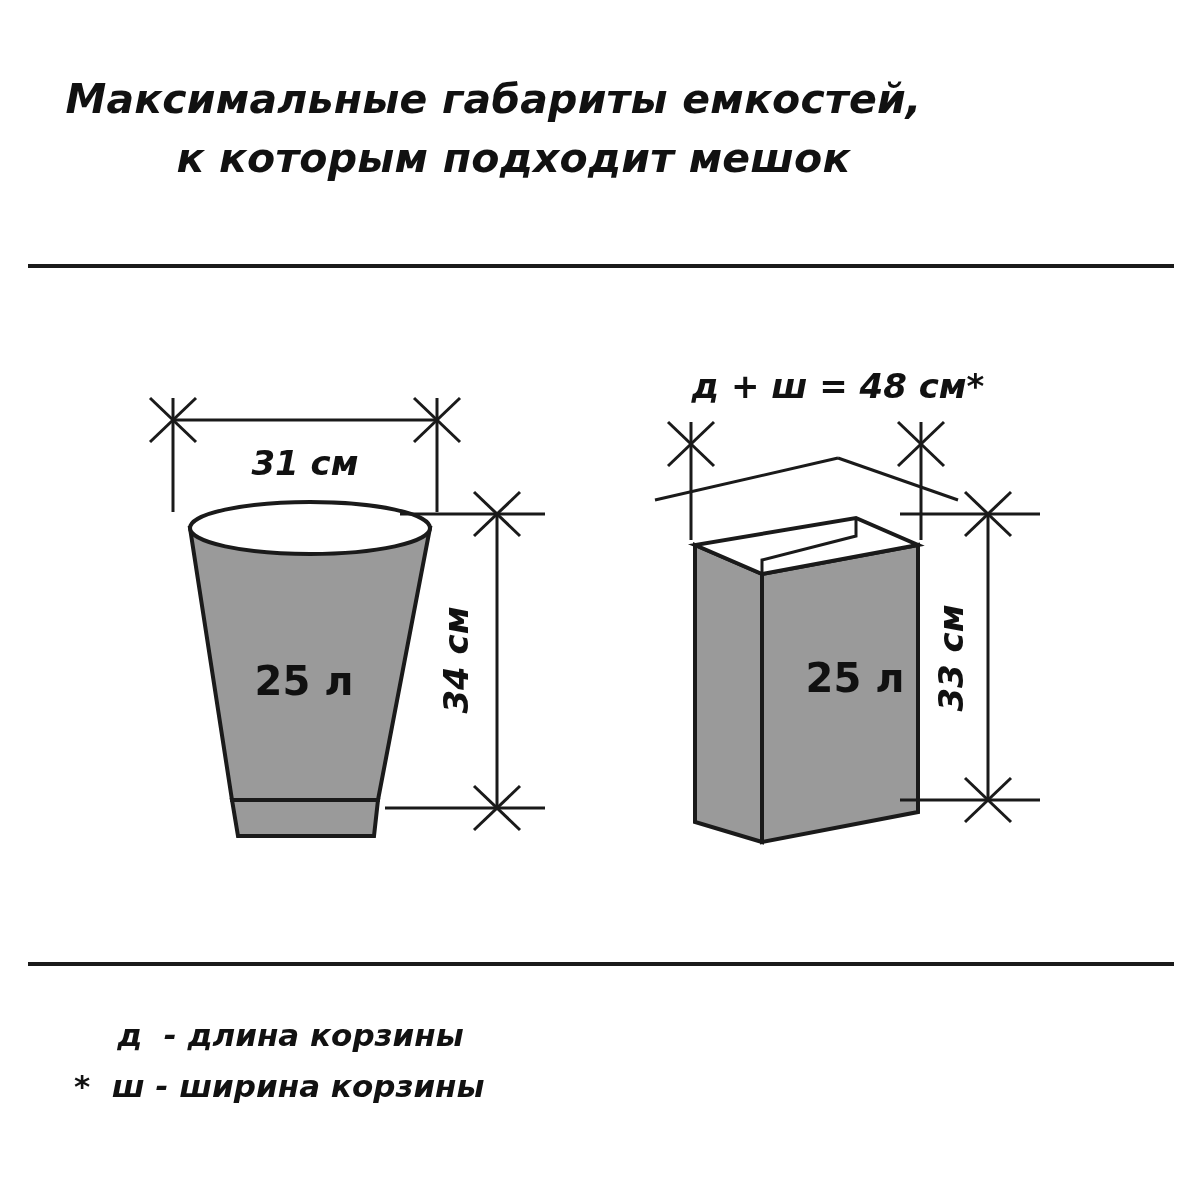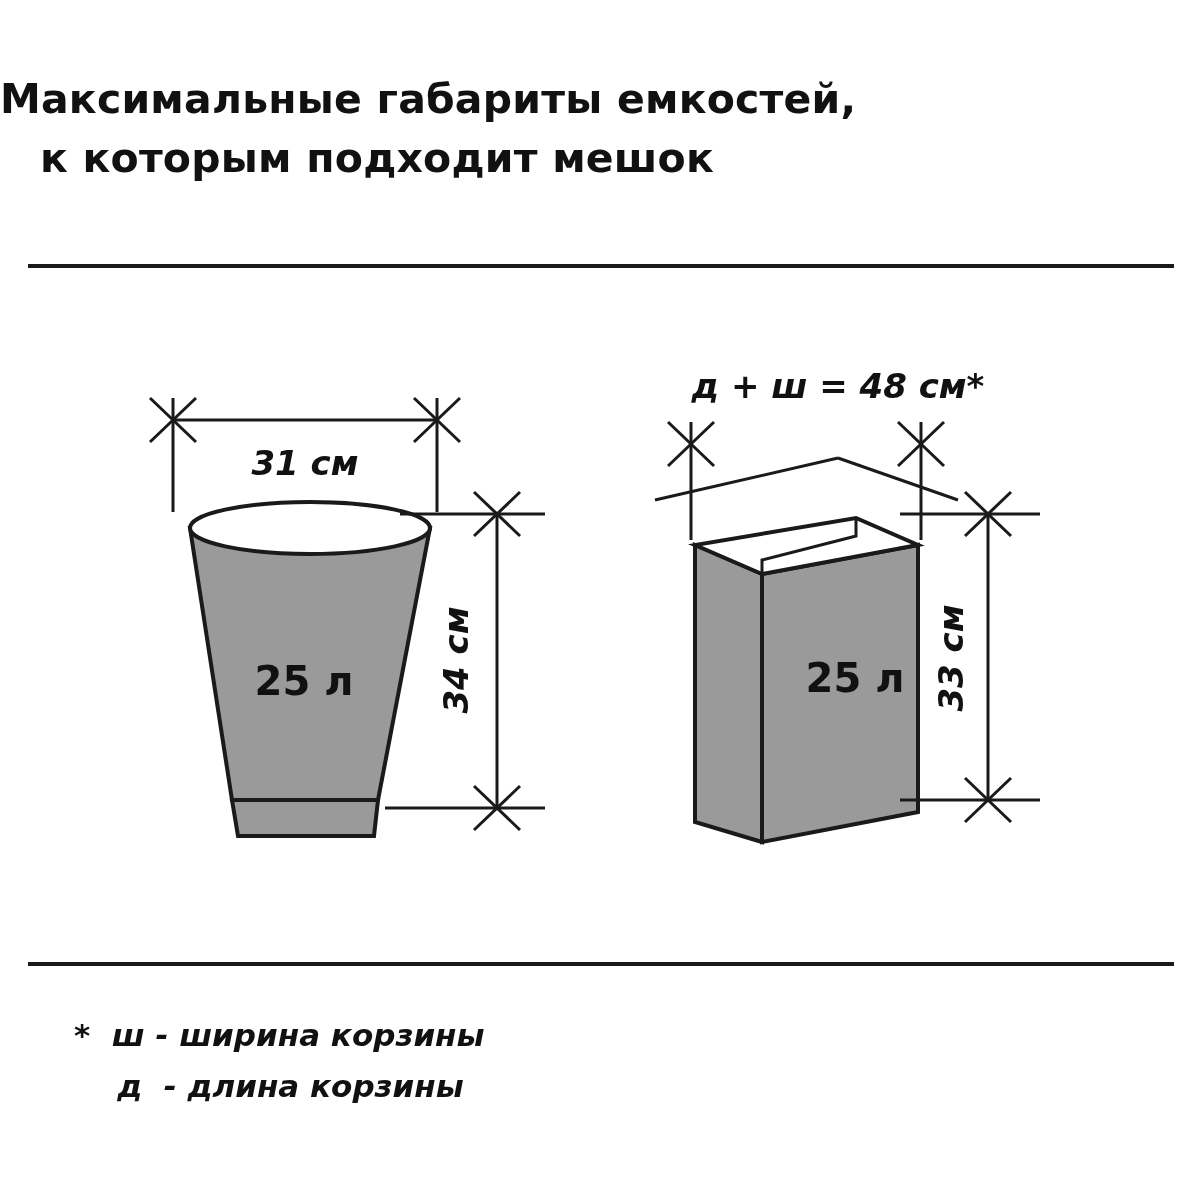--- a/index.html
+++ b/index.html
@@ -17,25 +17,27 @@
   }
   .stage {
     position: absolute;
     inset: 0;
   }
   .title {
     position: absolute;
     left: 0;
     top: 70px;
     width: 987px;
+    text-align: center;
     font-size: 41px;
     font-weight: bold;
     line-height: 1.45;
     letter-spacing: 0.2px;
     color: #111111;
+    font-style: italic;
   }
   .title .line2 {
     display: block;
     padding-left: 40px;
   }
   .rule {
     position: absolute;
     left: 28px;
     width: 1146px;
     height: 4px;
@@ -153,17 +155,17 @@
 
       <text class="lbl lbl-top" x="838" y="398" text-anchor="middle">д + ш = 48 см*</text>
       <text class="lbl lbl-dim" x="963" y="658" text-anchor="middle" transform="rotate(-90 963 658)">33 см</text>
       <text class="lbl lbl-vol" x="855" y="692" text-anchor="middle">25 л</text>
     </g>
   </svg>
 
   <div class="rule rule-bottom"></div>
 
   <div class="footnotes">
+    <span class="fn-line">    д  - длина корзины</span>
     <span class="fn-line">*  ш - ширина корзины</span>
-    <span class="fn-line">    д  - длина корзины</span>
   </div>
 
 </div>
 
 </body></html>

